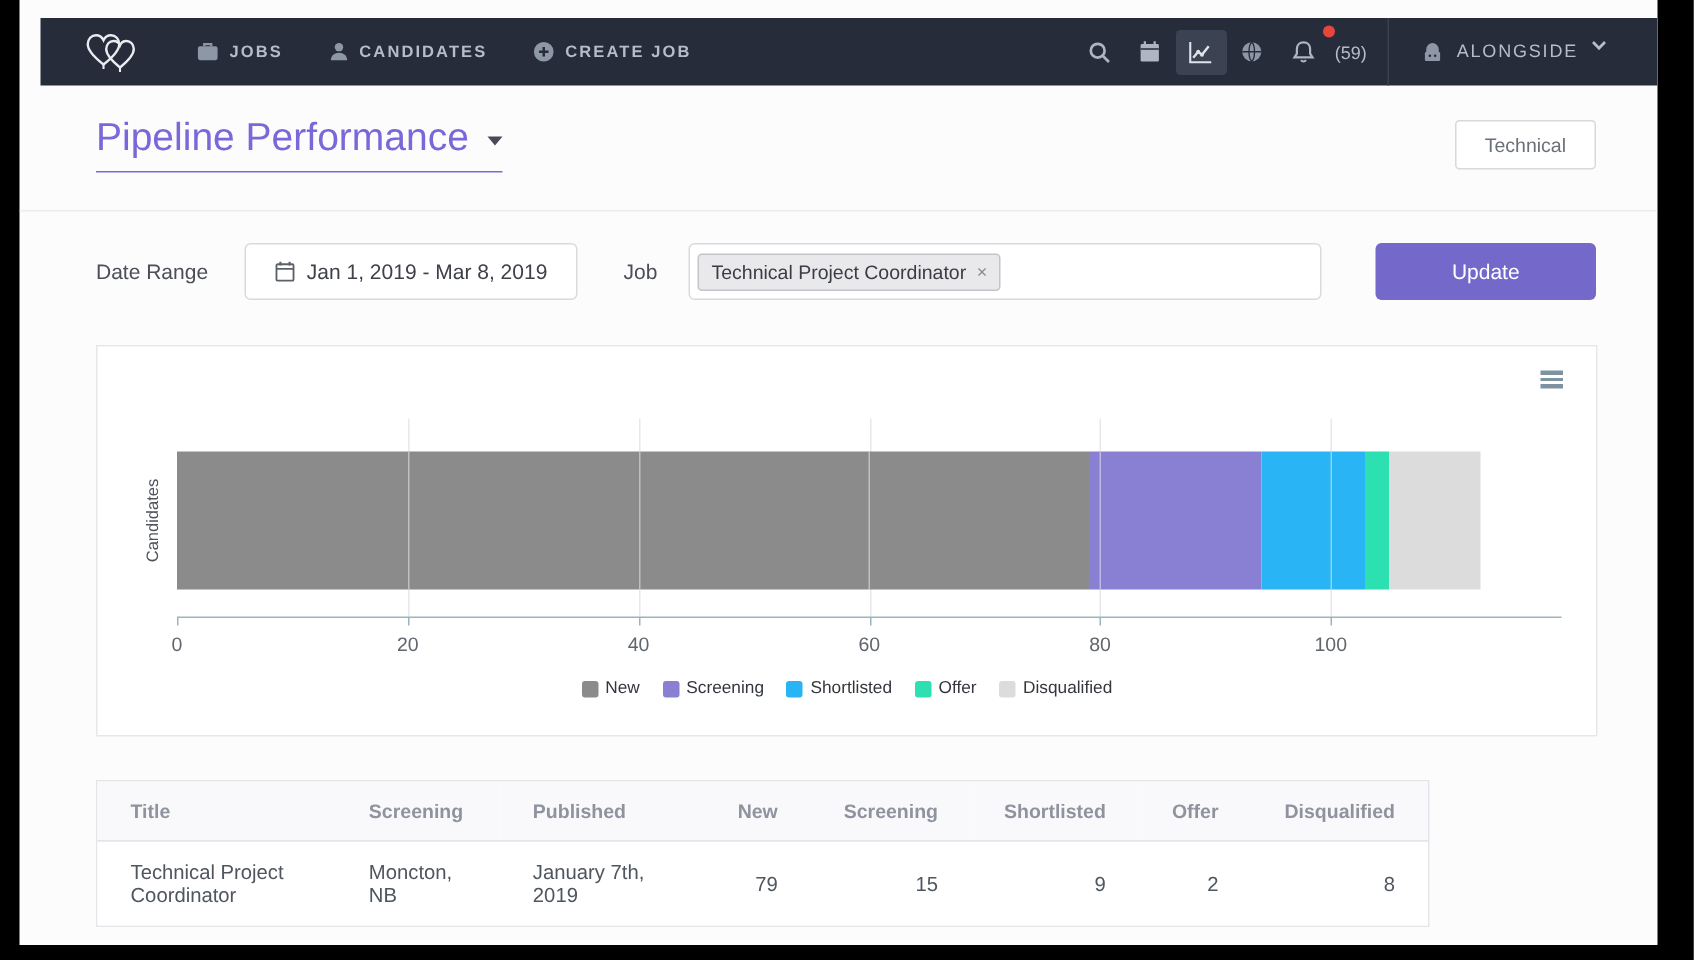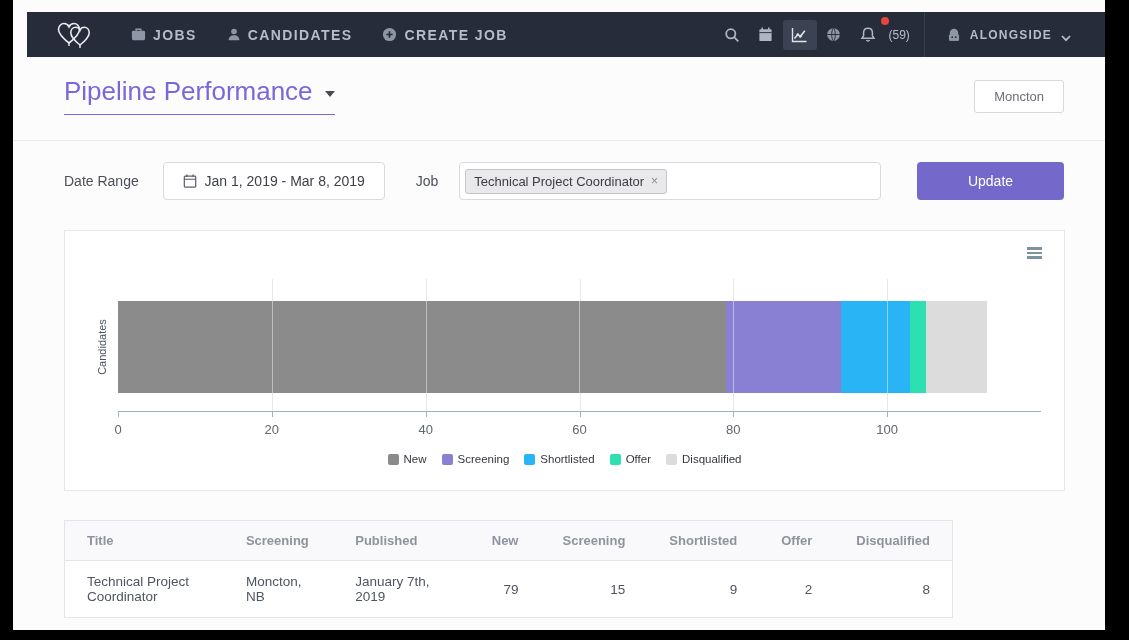--- a/index.html
+++ b/index.html
@@ -3,29 +3,29 @@
 <meta charset="utf-8">
 <style>
   * { margin:0; padding:0; box-sizing:border-box; }
   html,body { width:1129px; height:640px; background:#000; font-family:"Liberation Sans", sans-serif; overflow:hidden; }
   .page { position:absolute; left:13px; top:0; width:1092px; height:630px; background:#fcfcfd; overflow:hidden; }
 
   
   .navbar { position:absolute; left:14px; top:12px; right:0; height:45px; background:#262c39; display:flex; align-items:center; }
   .brand { margin-left:28px; display:flex; align-items:center; }
   .nav-links { display:flex; align-items:center; margin-left:34px; gap:30px; }
-  .nav-link { display:flex; align-items:center; gap:7px; color:#b6bdc9; font-size:14px; font-weight:bold; letter-spacing:1.4px; cursor:pointer; }
+  .nav-link { display:flex; align-items:center; gap:7px; color:#b6bdc9; font-size:11px; font-weight:bold; letter-spacing:1.4px; cursor:pointer; }
   .nav-right { margin-left:auto; display:flex; align-items:center; height:100%; }
   .nav-icon-btn { display:flex; align-items:center; justify-content:center; width:34px; height:30px; border-radius:3px; cursor:pointer; position:relative; }
   .nav-icon-btn.active { background:#3b4251; }
   .bell-wrap { position:relative; }
   .bell-dot { position:absolute; top:-3px; right:-4px; width:8px; height:8px; border-radius:50%; background:#e8453c; }
   .notif-count { color:#b6bdc9; font-size:12px; margin-left:4px; margin-right:14px; }
   .nav-divider { width:1px; height:45px; background:#39404e; }
-  .account { display:flex; align-items:flex-end; gap:9px; margin:0 34px 0 22px; color:#b6bdc9; font-size:12px; font-weight:bold; letter-spacing:1.2px; cursor:pointer; }
+  .account { display:flex; align-items:flex-start; gap:9px; margin:0 34px 0 22px; color:#b6bdc9; font-size:12px; font-weight:normal; letter-spacing:1.2px; cursor:pointer; }
 
   
   .page-header { position:absolute; left:51px; top:76px; right:41px; height:50px; }
   .title-wrap { display:inline-flex; align-items:center; gap:12px; border-bottom:1px solid #7a68da; padding-bottom:7px; cursor:pointer; }
   .page-title { color:#7a68da; font-size:26px; }
   .title-caret { width:0; height:0; border-left:5px solid transparent; border-right:5px solid transparent; border-top:6px solid #4a4a55; margin-top:4px; }
   .download-btn { position:absolute; right:0; top:4px; background:#fff; border:1px solid #d8d8dd; border-radius:3px; color:#6b6f77; font-size:13px; padding:8px 19px; cursor:pointer; }
   .header-divider { position:absolute; left:0; top:140px; right:0; height:1px; background:#ececf0; }
 
   
@@ -165,21 +165,21 @@
         </span>
       </div>
     </div>
   </nav>
 
   <div class="page-header">
     <div class="title-wrap">
       <span class="page-title">Pipeline Performance</span>
       <span class="title-caret"></span>
     </div>
-    <button class="download-btn">Moncton</button>
+    <button class="download-btn">Technical</button>
   </div>
   <div class="header-divider"></div>
 
   <div class="filters">
     <span class="filter-label">Date Range</span>
     <div class="date-input">
       <span>
         <svg width="14" height="14" viewBox="0 0 16 16">
             <path d="M4.5 0.5v3M11.5 0.5v3" stroke="#5c6069" stroke-width="1.6"></path>
             <rect x="1.5" y="2.5" width="13" height="12.5" rx="1" fill="none" stroke="#5c6069" stroke-width="1.4"></rect>

